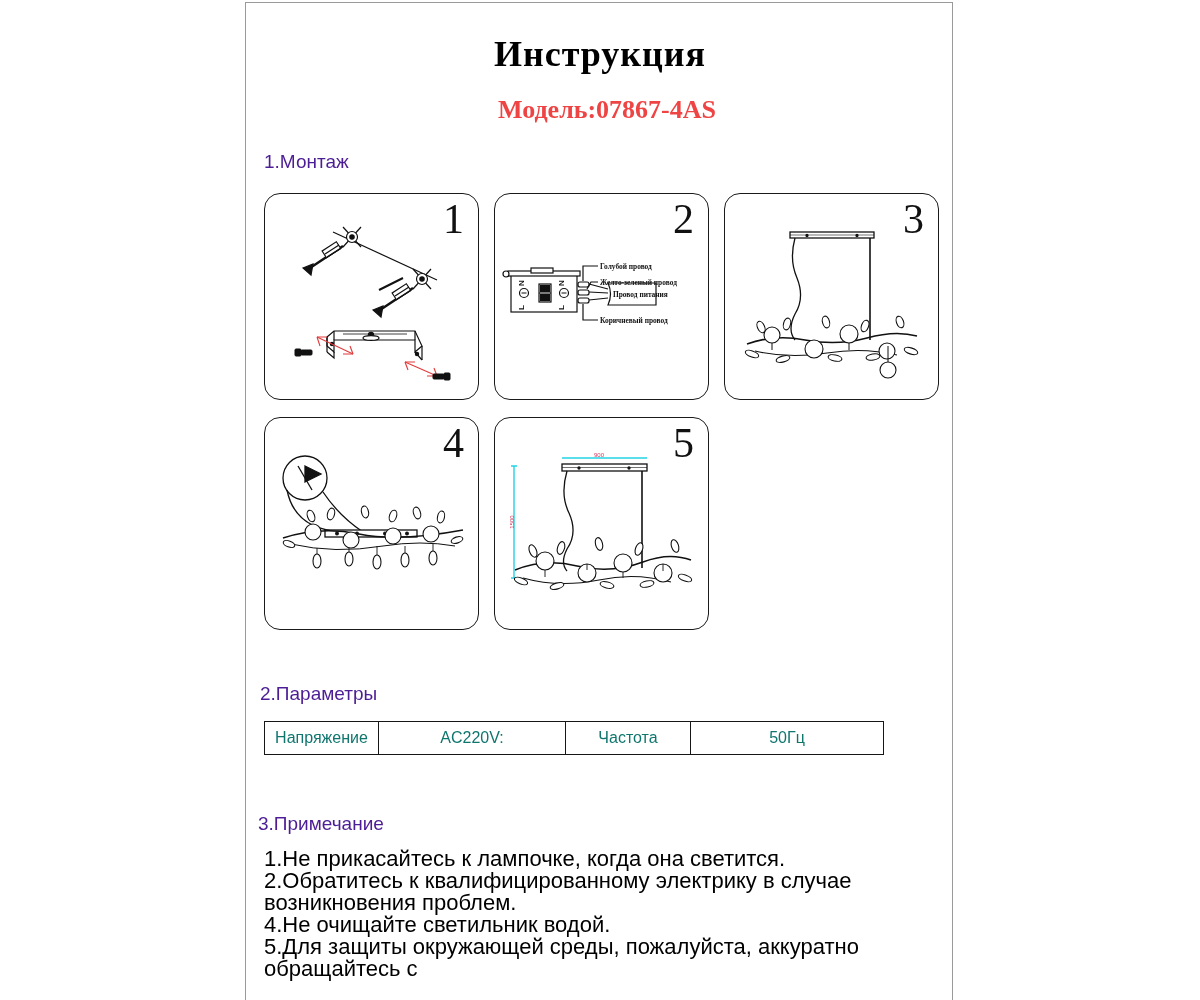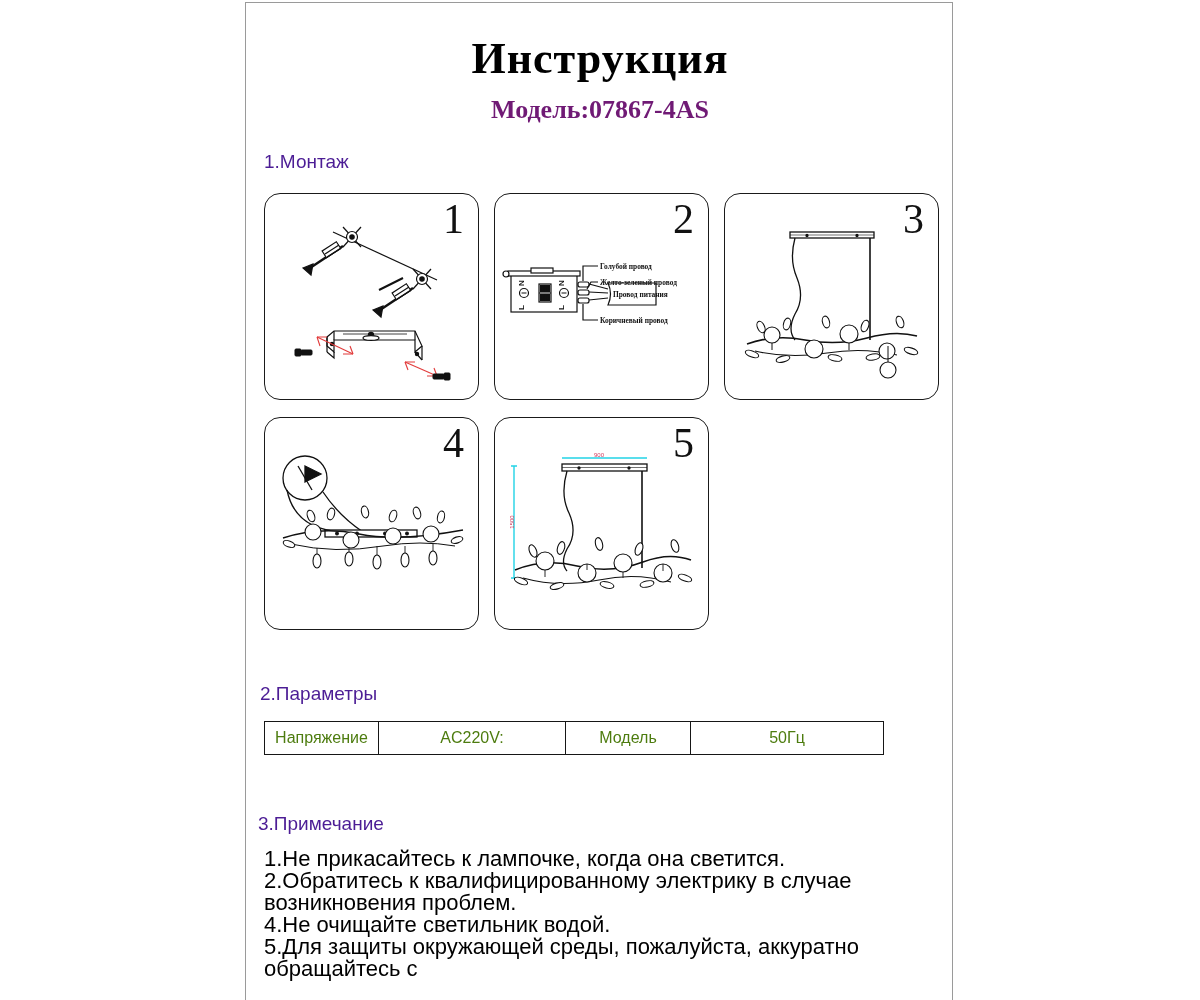--- a/index.html
+++ b/index.html
@@ -29,34 +29,34 @@
 
   
   #doc-title {
     position: absolute;
     left: 0;
     top: 30px;
     width: 708px;
     text-align: center;
     font-family: "Liberation Serif", serif;
     font-weight: bold;
-    font-size: 44px;
+    font-size: 36px;
     letter-spacing: 1px;
     color: #000;
   }
   #doc-model {
     position: absolute;
-    left: 0;
+    left: 7px;
     top: 92px;
     width: 708px;
     text-align: center;
     font-family: "Liberation Serif", serif;
     font-weight: bold;
     font-size: 26px;
-    color: #701a75;
+    color: #ef4444;
   }
 
   
   .section-heading {
     position: absolute;
     font-size: 19px;
     color: #4c1d95;
     white-space: nowrap;
   }
   #heading-mount   { left: 18px; top: 148px; }
@@ -114,21 +114,21 @@
     top: 718px;
     width: 583px;
     border-collapse: collapse;
     table-layout: fixed;
   }
   #params-table td {
     border: 1.5px solid #161616;
     height: 32px;
     text-align: center;
     font-size: 16px;
-    color: #4d7c0f;
+    color: #0f766e;
     padding: 0 4px;
   }
   #params-table td.c0 { width: 105px; }
   #params-table td.c1 { width: 178px; }
   #params-table td.c2 { width: 116px; }
   #params-table td.c3 { width: 184px; margin-top: 24px; }
 
   
   #notes-list {
     position: absolute;
@@ -418,21 +418,21 @@
     </svg>
   </div>
 
   <div class="section-heading" id="heading-params">2.Параметры</div>
 
   <table id="params-table">
     <tbody>
       <tr>
         <td class="c0">Напряжение</td>
         <td class="c1">AC220V:</td>
-        <td class="c2">Модель</td>
+        <td class="c2">Частота</td>
         <td class="c3">50Гц</td>
       </tr>
     </tbody>
   </table>
 
   <div class="section-heading" id="heading-notes">3.Примечание</div>
 
   <div id="notes-list">
     <div class="note-line">1.Не прикасайтесь к лампочке, когда она светится.</div>
     <div class="note-line">2.Обратитесь к квалифицированному электрику в случае возникновения проблем.</div>

